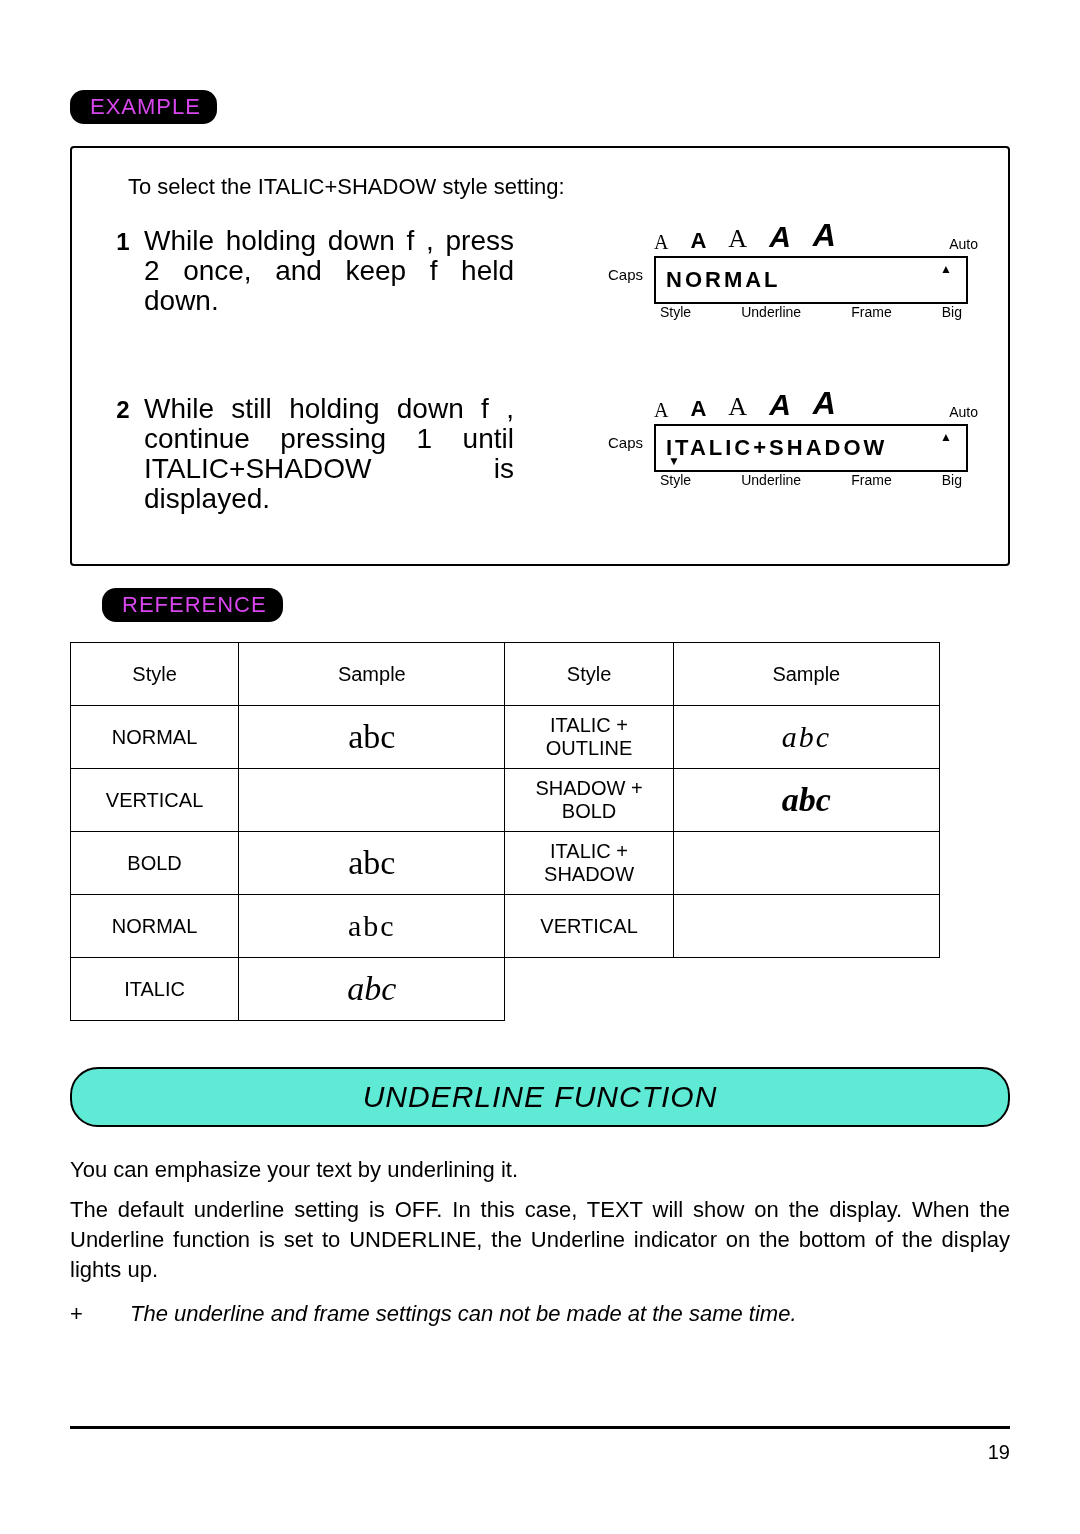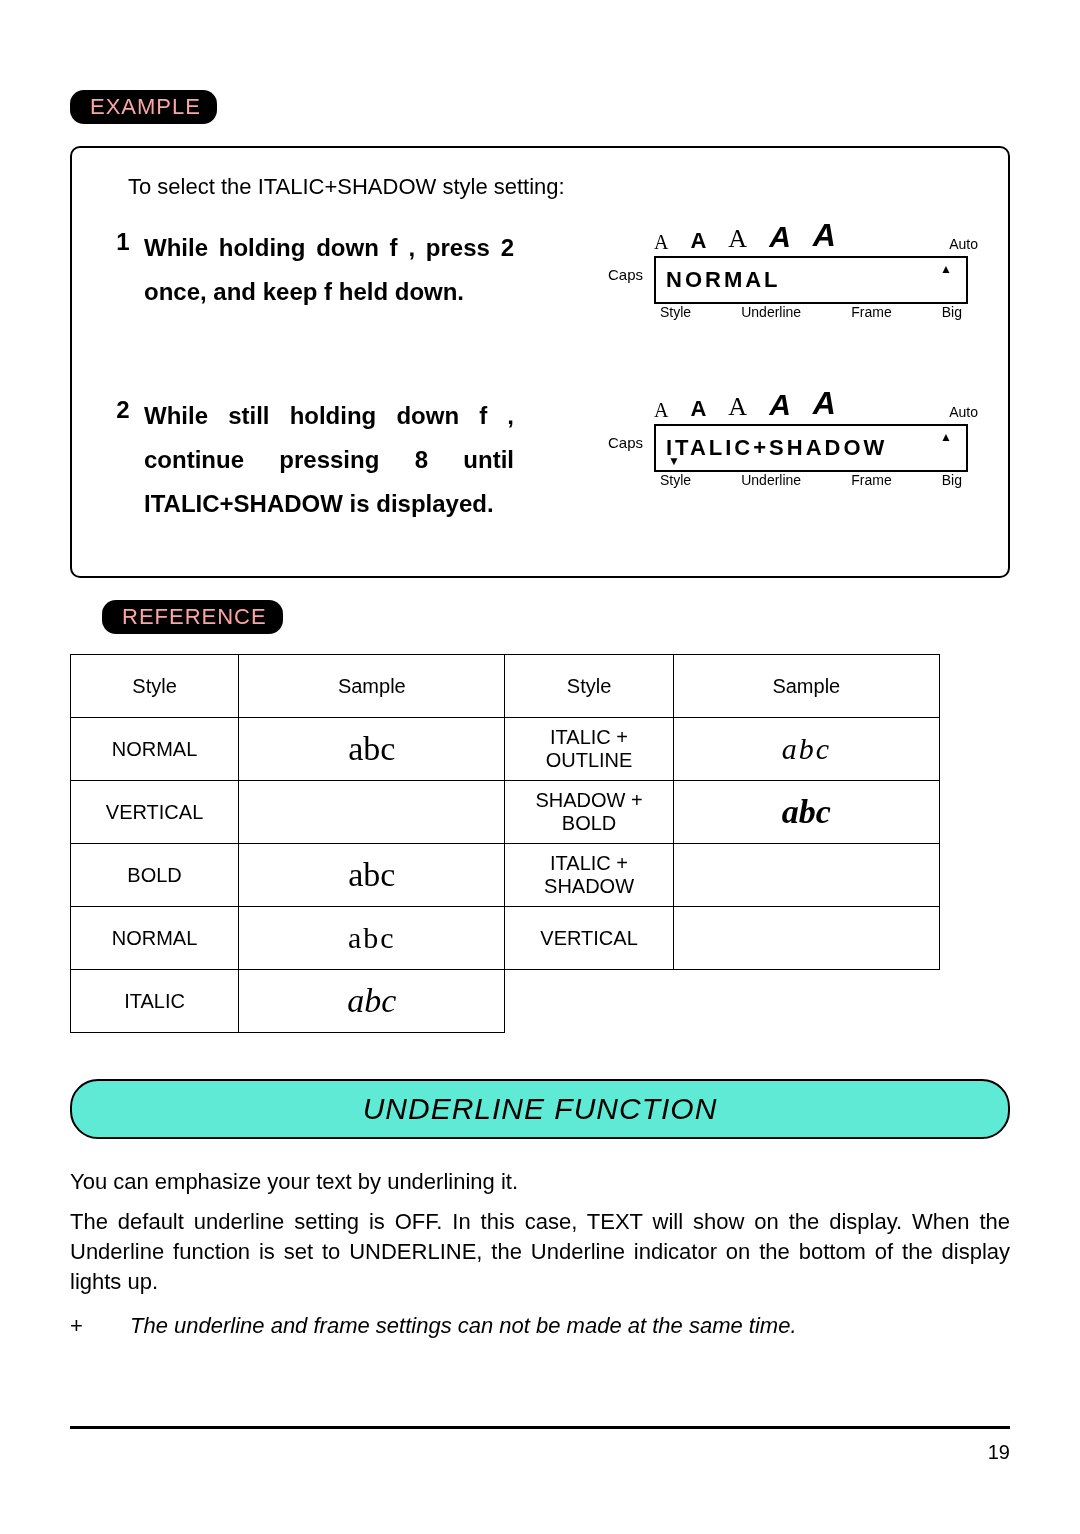--- a/index.html
+++ b/index.html
@@ -10,33 +10,33 @@
     position:relative;
   }
   .page{
     box-sizing:border-box;
     padding:90px 70px 0 70px;
   }
   
   .pill{
     display:inline-block;
     background:#000;
-    color:#fca5a5;
+    color:#d946ef;
     font-size:22px;
     font-weight:400;
     padding:4px 16px 4px 20px;
     border-radius:14px;
     letter-spacing:1px;
   }
 
   
   .example-box{
     margin-top:22px;
     border:2px solid #000;
-    border-radius:10px;
+    border-radius:4px;
     padding:26px 30px 50px 30px;
   }
   .intro-line{
     font-size:22px;
     margin-left:26px;
   }
 
   .step-row{
     display:flex;
     align-items:flex-start;
@@ -46,24 +46,23 @@
   .step-num{
     width:42px;
     font-weight:700;
     font-size:24px;
     text-align:center;
     flex:0 0 42px;
     padding-top:2px;
   }
   .step-text{
     flex:0 0 370px;
-    font-size:24px;
-    line-height:44px;
+    font-size:28px;
+    line-height:30px;
     text-align:justify;
-    font-weight:bold;
   }
   .step-right{
     flex:1 1 auto;
     padding-left:10px;
   }
 
   
   .lcd-wrap{
     position:relative;
     width:390px;
@@ -204,21 +203,21 @@
             <span>Underline</span>
             <span>Frame</span>
             <span>Big</span>
           </div>
         </div>
       </div>
     </div>
 
     <div class="step-row second">
       <div class="step-num">2</div>
-      <div class="step-text">While still holding down  f , continue pressing 8  until ITALIC+SHADOW is displayed.</div>
+      <div class="step-text">While still holding down  f , continue pressing 1  until ITALIC+SHADOW is displayed.</div>
       <div class="step-right">
         <div class="lcd-wrap">
           <div class="lcd-icons">
             <span class="a1">A</span>
             <span class="a2">A</span>
             <span class="a3">A</span>
             <span class="a4">A</span>
             <span class="a5">A</span>
           </div>
           <span class="auto">Auto</span>

